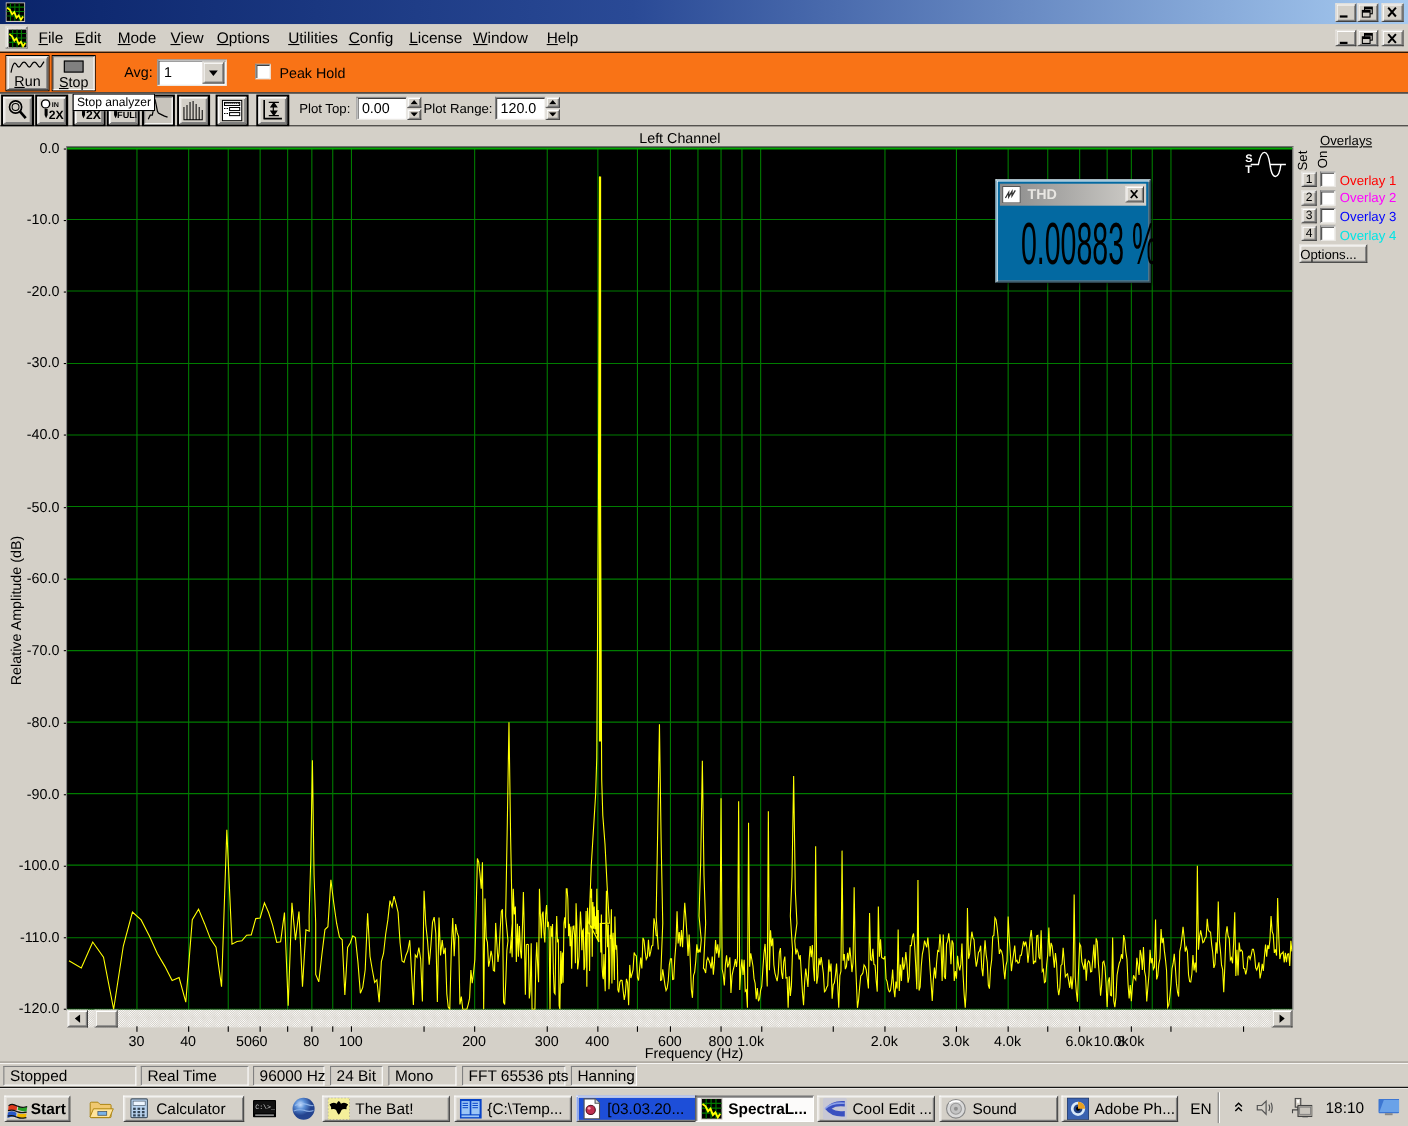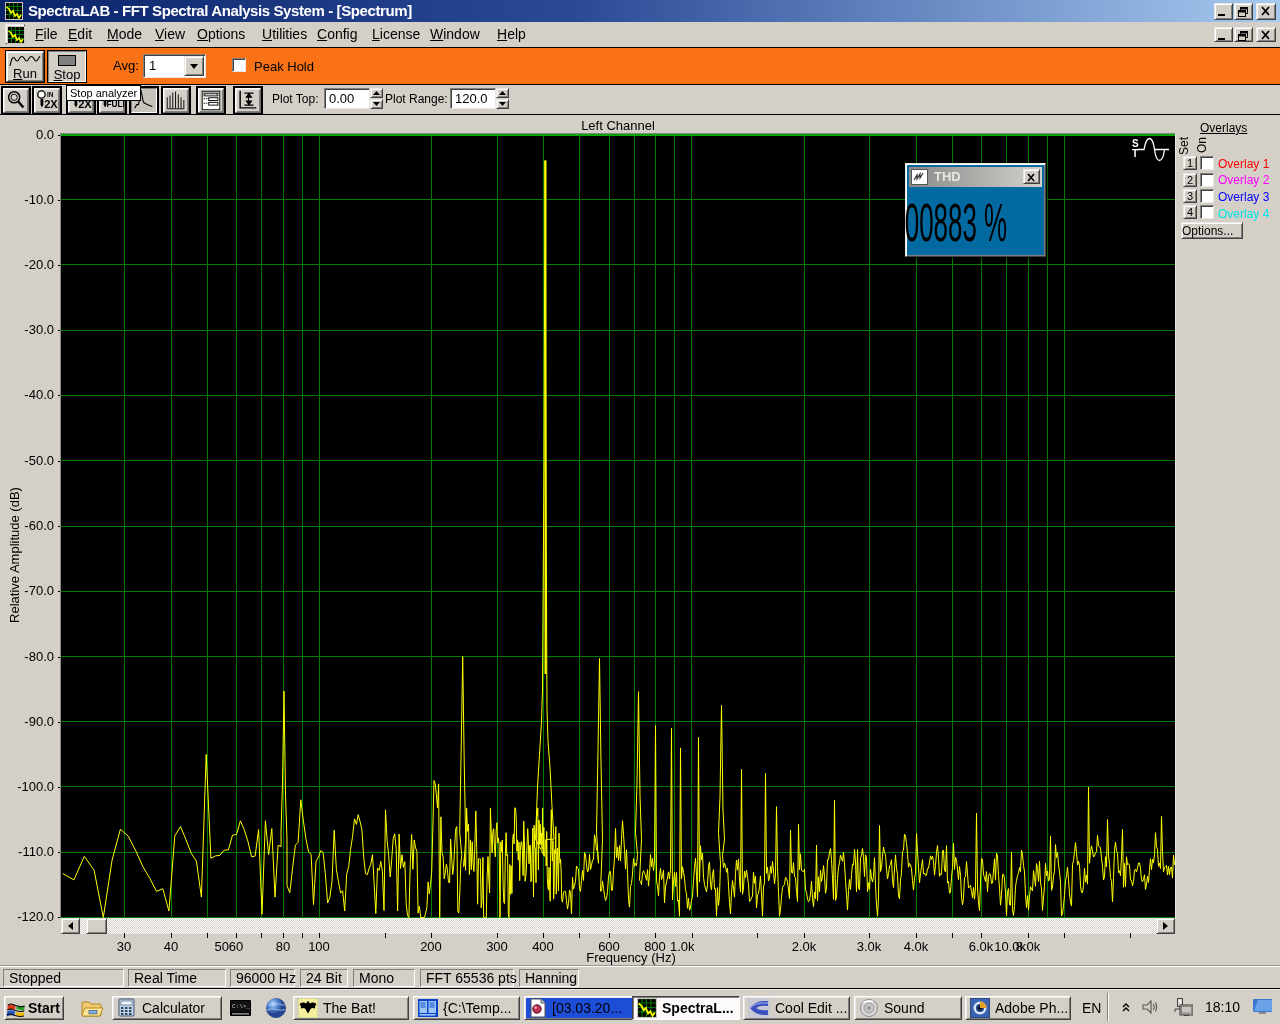--- a/index.html
+++ b/index.html
@@ -12,21 +12,20 @@
 
 <div class="abs" style="left:0;top:0;width:1280px;height:22px;background:linear-gradient(90deg,#0a246a 0%,#2a4a96 45%,#a6caf0 100%)">
  <div class="abs" style="left:5px;top:2px;width:18px;height:18px"><svg width="18" height="18" viewBox="0 0 18 18">
 <rect x="0" y="0" width="18" height="18" fill="#c8c4bc"></rect>
 <rect x="1" y="1" width="16" height="16" fill="#000"></rect>
 <g stroke="#007800" stroke-width="1">
 <path d="M1 4.5H17M1 8.5H17M1 12.5H17M4.5 1V17M8.5 1V17M12.5 1V17"></path>
 </g>
 <polyline points="1.5,5 4,7 6,11 8,9 10,14 12,12 14,16 16,13" fill="none" stroke="#ffff00" stroke-width="1.6"></polyline>
 </svg></div>
- <div class="abs" style="left:28px;top:2px;color:#fff;font-size:15px;font-weight:bold;letter-spacing:-0.4px">SpectraLAB - FFT Spectral Analysis System - [Spectrum]</div>
  <div class="abs raised2" style="left:1214px;top:3px;width:19px;height:17px"><svg width="17" height="14" viewBox="0 0 17 14">
         <rect x="3" y="10" width="7" height="2" fill="#000"></rect>
       </svg></div>
  <div class="abs raised2" style="left:1234px;top:3px;width:19px;height:17px"><svg width="17" height="13" viewBox="0 0 17 13">
         <rect x="5.5" y="2.5" width="7" height="6" fill="none" stroke="#000"></rect>
         <rect x="5.5" y="2.5" width="7" height="2" fill="#000"></rect>
         <rect x="3.5" y="5.5" width="7" height="6" fill="#d4d0c8" stroke="#000"></rect>
         <rect x="3.5" y="5.5" width="7" height="2" fill="#000"></rect>
       </svg></div>
  <div class="abs raised2" style="left:1256px;top:3px;width:20px;height:17px"><svg width="18" height="14" viewBox="0 0 18 14">
@@ -313,21 +312,21 @@
  <div class="abs" style="left:905px;top:48px;width:141px;height:94px;background:#0369a1;border:1px solid;border-color:#e9e7e3 #404040 #404040 #e9e7e3;box-shadow:inset 1px 1px 0 #fff,inset -1px -1px 0 #808080,2px 2px 3px rgba(0,0,0,.45)">
 <div class="abs" style="left:3px;top:3px;width:133px;height:20px;background:linear-gradient(90deg,#8a8a8a,#d2d0cb)">
 <div class="abs" style="left:2px;top:2px;width:17px;height:16px;background:#fff;border:1px solid #555"><svg width="15" height="14">
             <path d="M2 10L5 5v4l3-5v4l3-5" stroke="#333" fill="none" stroke-width="1.2"></path>
           </svg></div>
 <div class="abs" style="left:25px;top:2px;font-size:13px;font-weight:bold;color:#e8e6e2">THD</div>
 <div class="abs raised2" style="right:2px;top:2px;width:17px;height:15px"><svg width="15" height="13">
             <path d="M4 3L10 10M10 3L4 10" stroke="#000" stroke-width="1.6"></path>
           </svg></div>
 </div>
-<div class="abs" style="left:0;top:23px;width:168px;height:69px;display:flex;align-items:center;justify-content:flex-end">
+<div class="abs" style="left:0;top:23px;width:168px;height:69px;display:flex;align-items:center;justify-content:center">
 <div style="font-size:54px;color:#000;transform:scaleX(0.48);white-space:nowrap">0.00883 %</div>
 </div>
     </div>
 </div>
 
 <div class="abs" style="left:0;top:965px;width:1280px;height:23px;background:#d4d0c8;border-top:1px solid #9a958d;box-shadow:inset 0 1px 0 #fff">
  <div class="abs" style="left:3px;top:3px;width:121px;height:18px;border:1px solid;border-color:#808080 #fff #fff #808080;font-size:14px;padding:0 0 0 5px;white-space:nowrap">Stopped</div>
 <div class="abs" style="left:128px;top:3px;width:98px;height:18px;border:1px solid;border-color:#808080 #fff #fff #808080;font-size:14px;padding:0 0 0 5px;white-space:nowrap">Real Time</div>
 <div class="abs" style="left:230px;top:3px;width:65px;height:18px;border:1px solid;border-color:#808080 #fff #fff #808080;font-size:14px;padding:0 0 0 5px;white-space:nowrap">96000 Hz</div>
 <div class="abs" style="left:300px;top:3px;width:48px;height:18px;border:1px solid;border-color:#808080 #fff #fff #808080;font-size:14px;padding:0 0 0 5px;white-space:nowrap">24 Bit</div>

